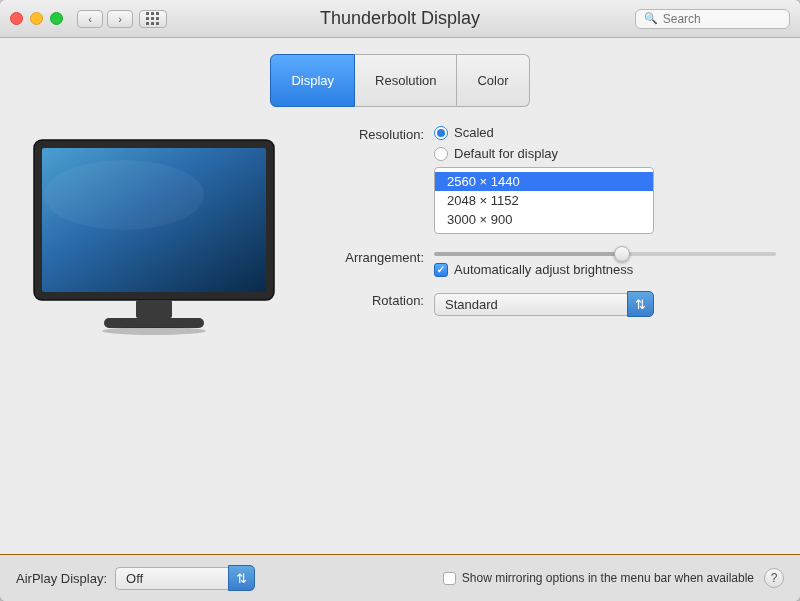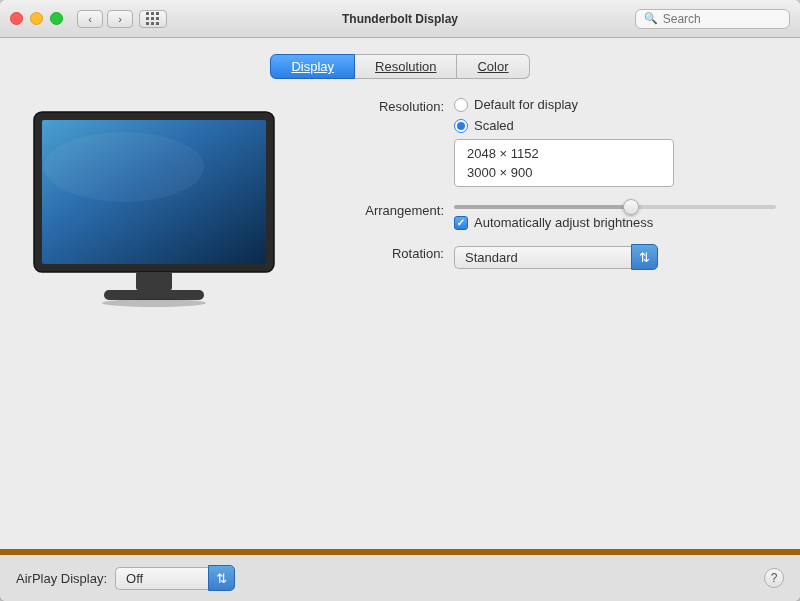--- a/index.html
+++ b/index.html
@@ -95,22 +95,22 @@
       width: 3px;
       height: 3px;
       background: #666;
       border-radius: 0.5px;
     }
 
     .window-title {
       position: absolute;
       left: 50%;
       transform: translateX(-50%);
-      font-size: 12px;
-      font-weight: 700;
+      font-size: 18px;
+      font-weight: 400;
       color: #333;
     }
 
     .search-bar {
       margin-left: auto;
       display: flex;
       align-items: center;
       background: rgba(255,255,255,0.7);
       border: 1px solid #b8b8b8;
       border-radius: 6px;
@@ -144,43 +144,42 @@
 
     
     .tabs {
       display: flex;
       justify-content: center;
       gap: 0;
       margin-bottom: 18px;
     }
 
     .tab {
-      padding: 4px 20px;
+      padding: 18px 20px;
       font-size: 13px;
       border: 1px solid #b0b0b0;
       cursor: pointer;
       background: linear-gradient(to bottom, #f2f2f2, #e2e2e2);
       color: #333;
       user-select: none;
-      text-decoration: underline;
     }
     .tab:first-child { border-radius: 6px 0 0 6px; }
     .tab:last-child { border-radius: 0 6px 6px 0; border-left: none; }
     .tab:not(:first-child):not(:last-child) { border-left: none; }
 
     .tab.active {
       background: linear-gradient(to bottom, #5aabff, #2b7fe3);
       color: white;
       border-color: #2065c0;
     }
 
     
     .display-area {
       display: flex;
-      gap: 40px;
+      gap: 20px;
       flex: 1;
     }
 
     
     .monitor-container {
       width: 280px;
       flex-shrink: 0;
       display: flex;
       align-items: flex-start;
       padding-top: 10px;
@@ -322,21 +321,21 @@
 
     .checkmark {
       color: white;
       font-size: 10px;
       font-weight: bold;
       line-height: 1;
     }
 
     
     .bottom-bar {
-      border-top: 6px solid #a16207;
+      border-top: 1px solid #a16207;
       padding: 10px 16px;
       background: #e0e0e0;
       display: flex;
       align-items: center;
       flex-shrink: 0;
     }
 
     .airplay-row {
       display: flex;
       align-items: center;
@@ -394,21 +393,21 @@
       justify-content: center;
       font-size: 12px;
       color: #555;
       cursor: pointer;
     }
 
     .full-dropdown {
       display: flex;
       align-items: center;
       gap: 0;
-      width: 204px;
+      width: 220px;
     }
 
     .dropdown-text-part {
       flex: 1;
       background: linear-gradient(to bottom, #f7f7f7, #e5e5e5);
       border: 1px solid #b0b0b0;
       border-right: none;
       border-radius: 5px 0 0 5px;
       padding: 3px 10px;
       font-size: 13px;
@@ -513,31 +512,32 @@
           <ellipse cx="130" cy="196" rx="52" ry="4" fill="rgba(0,0,0,0.2)"></ellipse>
         </svg>
       </div>
 
       <div class="settings-panel">
 
         <div class="setting-row">
           <div class="setting-label">Resolution:</div>
           <div class="setting-controls">
             <div class="radio-option">
-              <div class="radio-circle"></div>
-              <span>Default for display</span>
-            </div>
-            <div class="radio-option">
               <div class="radio-circle selected">
                 <div class="radio-dot"></div>
               </div>
               <span>Scaled</span>
             </div>
+            <div class="radio-option">
+              <div class="radio-circle"></div>
+              <span>Default for display</span>
+            </div>
 
             <div class="resolution-list">
+              <div class="resolution-item selected">2560 × 1440</div>
               <div class="resolution-item">2048 × 1152</div>
               <div class="resolution-item">3000 × 900</div>
             </div>
           </div>
         </div>
 
         <div class="setting-row">
           <div class="setting-label">Arrangement:</div>
           <div class="setting-controls">
             <div class="slider-container">
@@ -566,25 +566,29 @@
           </div>
         </div>
 
       </div>
     </div>
   </div>
 
   <div class="bottom-bar">
     <div class="airplay-row">
       <span class="airplay-label">AirPlay Display:</span>
-      <div class="full-dropdown" style="width:120px;">
+      <div class="full-dropdown" style="width:140px;">
         <div class="dropdown-text-part" style="border-radius:5px 0 0 5px;">Off</div>
         <div class="dropdown-btn-part">
           <span class="chevron-updown">⇅</span>
         </div>
       </div>
     </div>
 
     <div class="bottom-right">
+      <div class="bottom-checkbox-row">
+        <div class="empty-checkbox"></div>
+        <span>Show mirroring options in the menu bar when available</span>
+      </div>
       <div class="help-btn">?</div>
     </div>
   </div>
 </div>
 
 </body></html>

